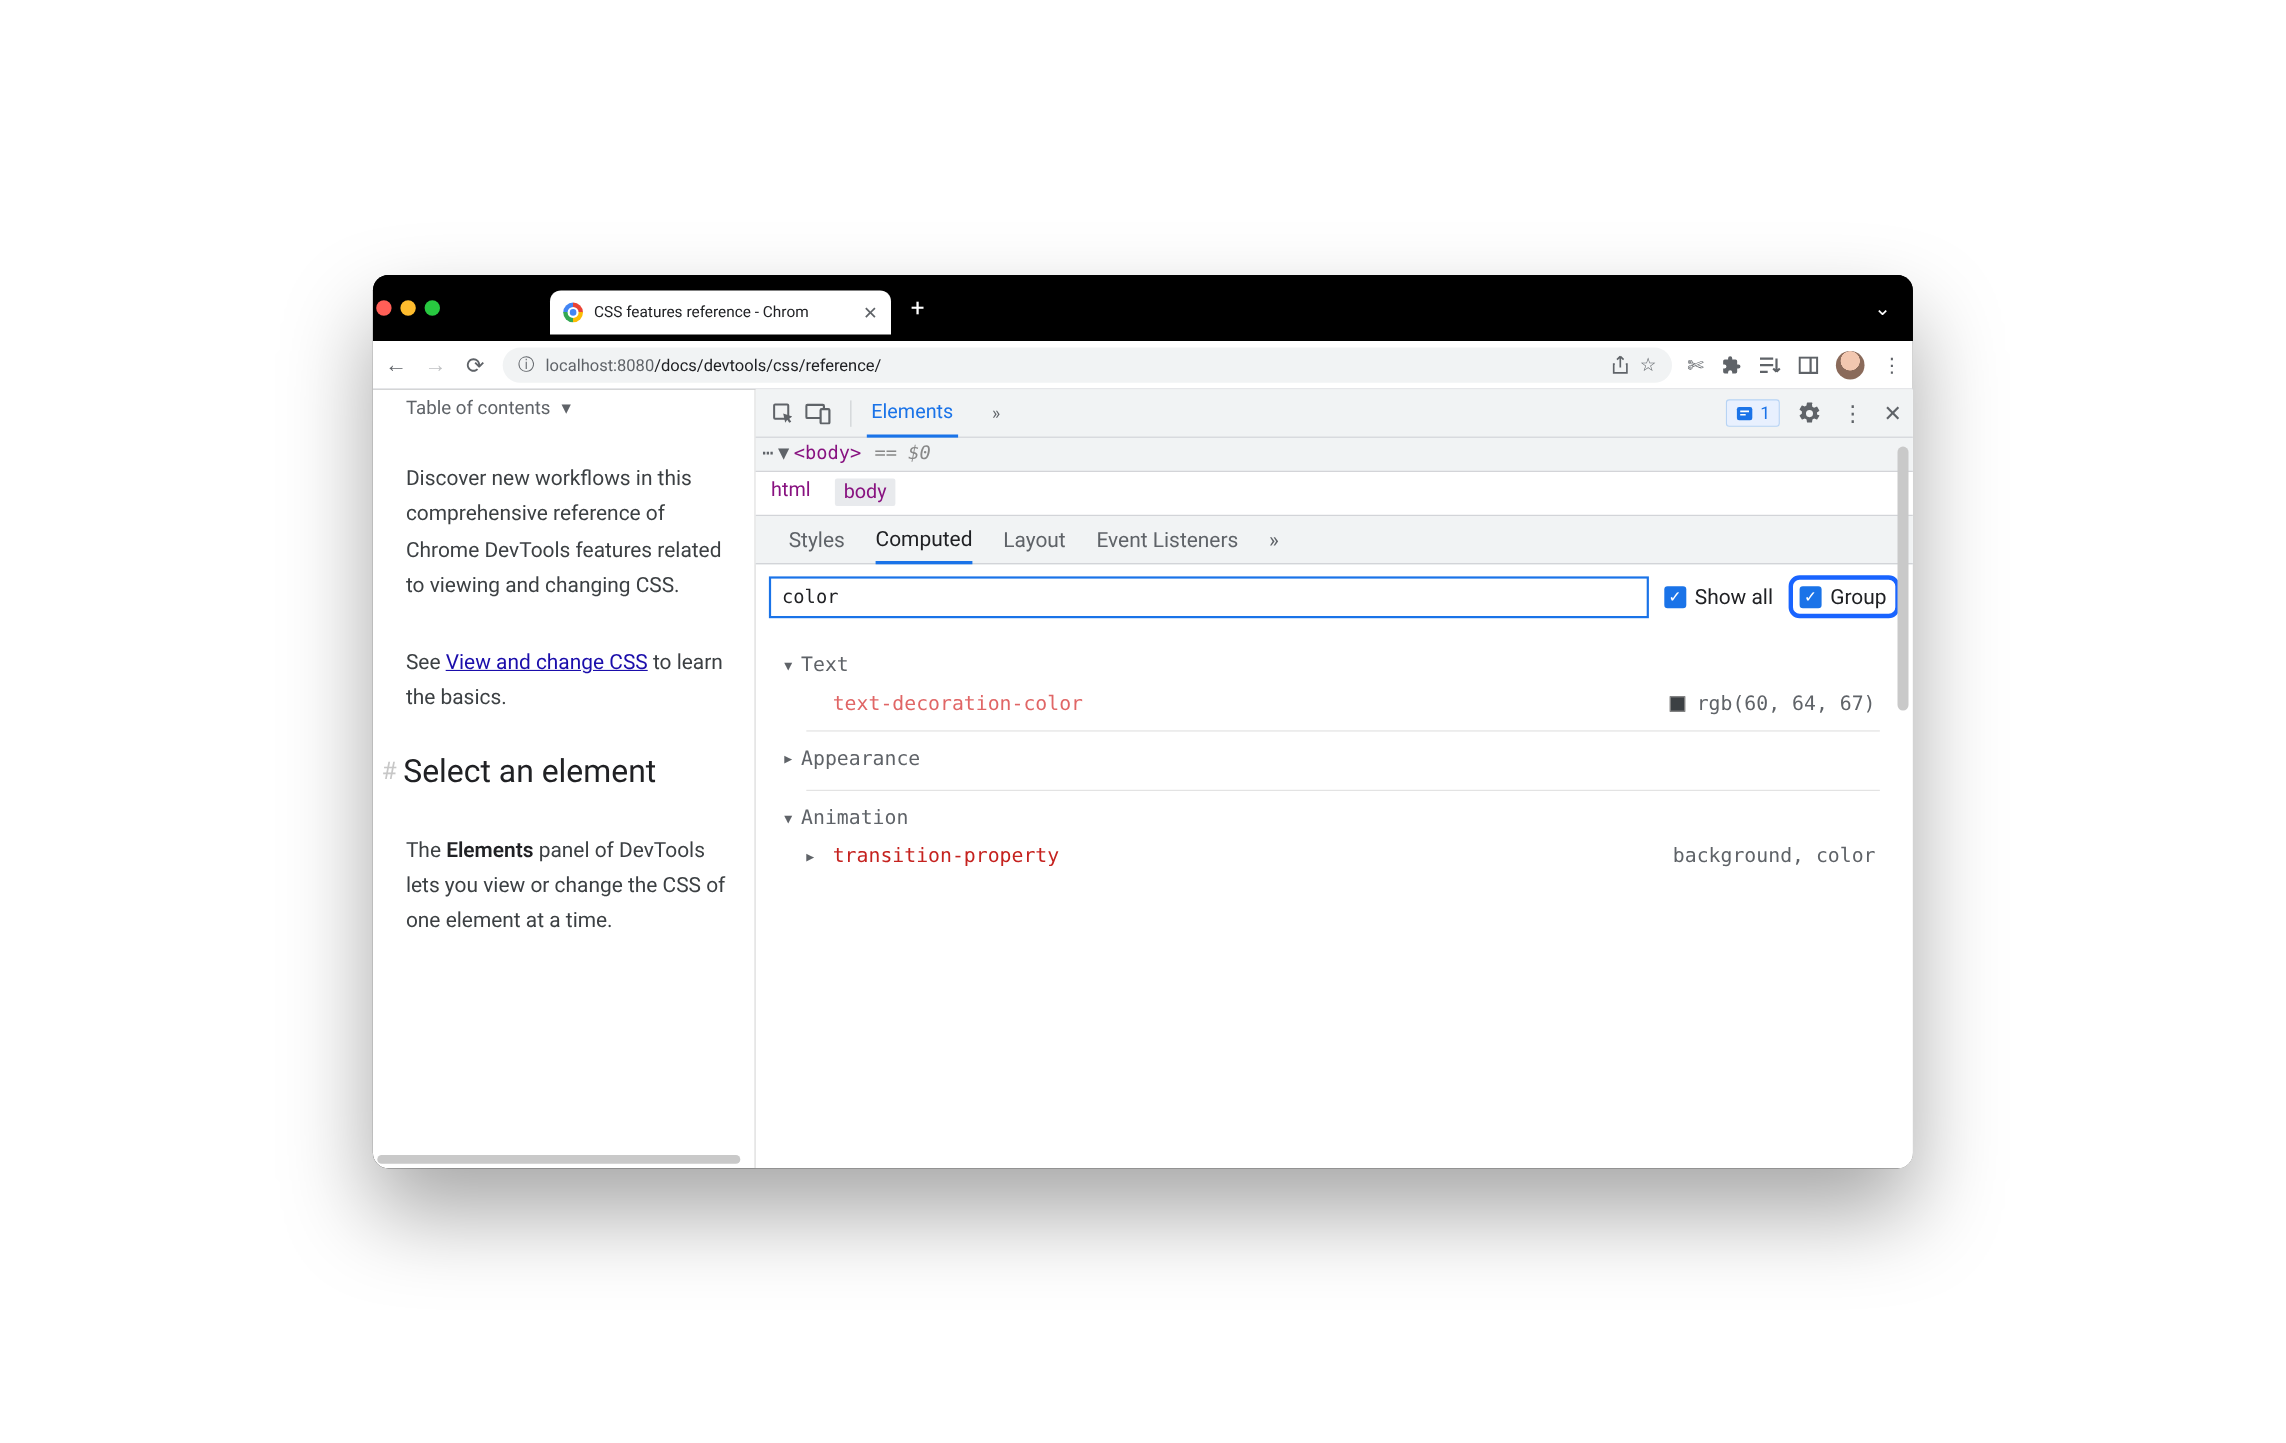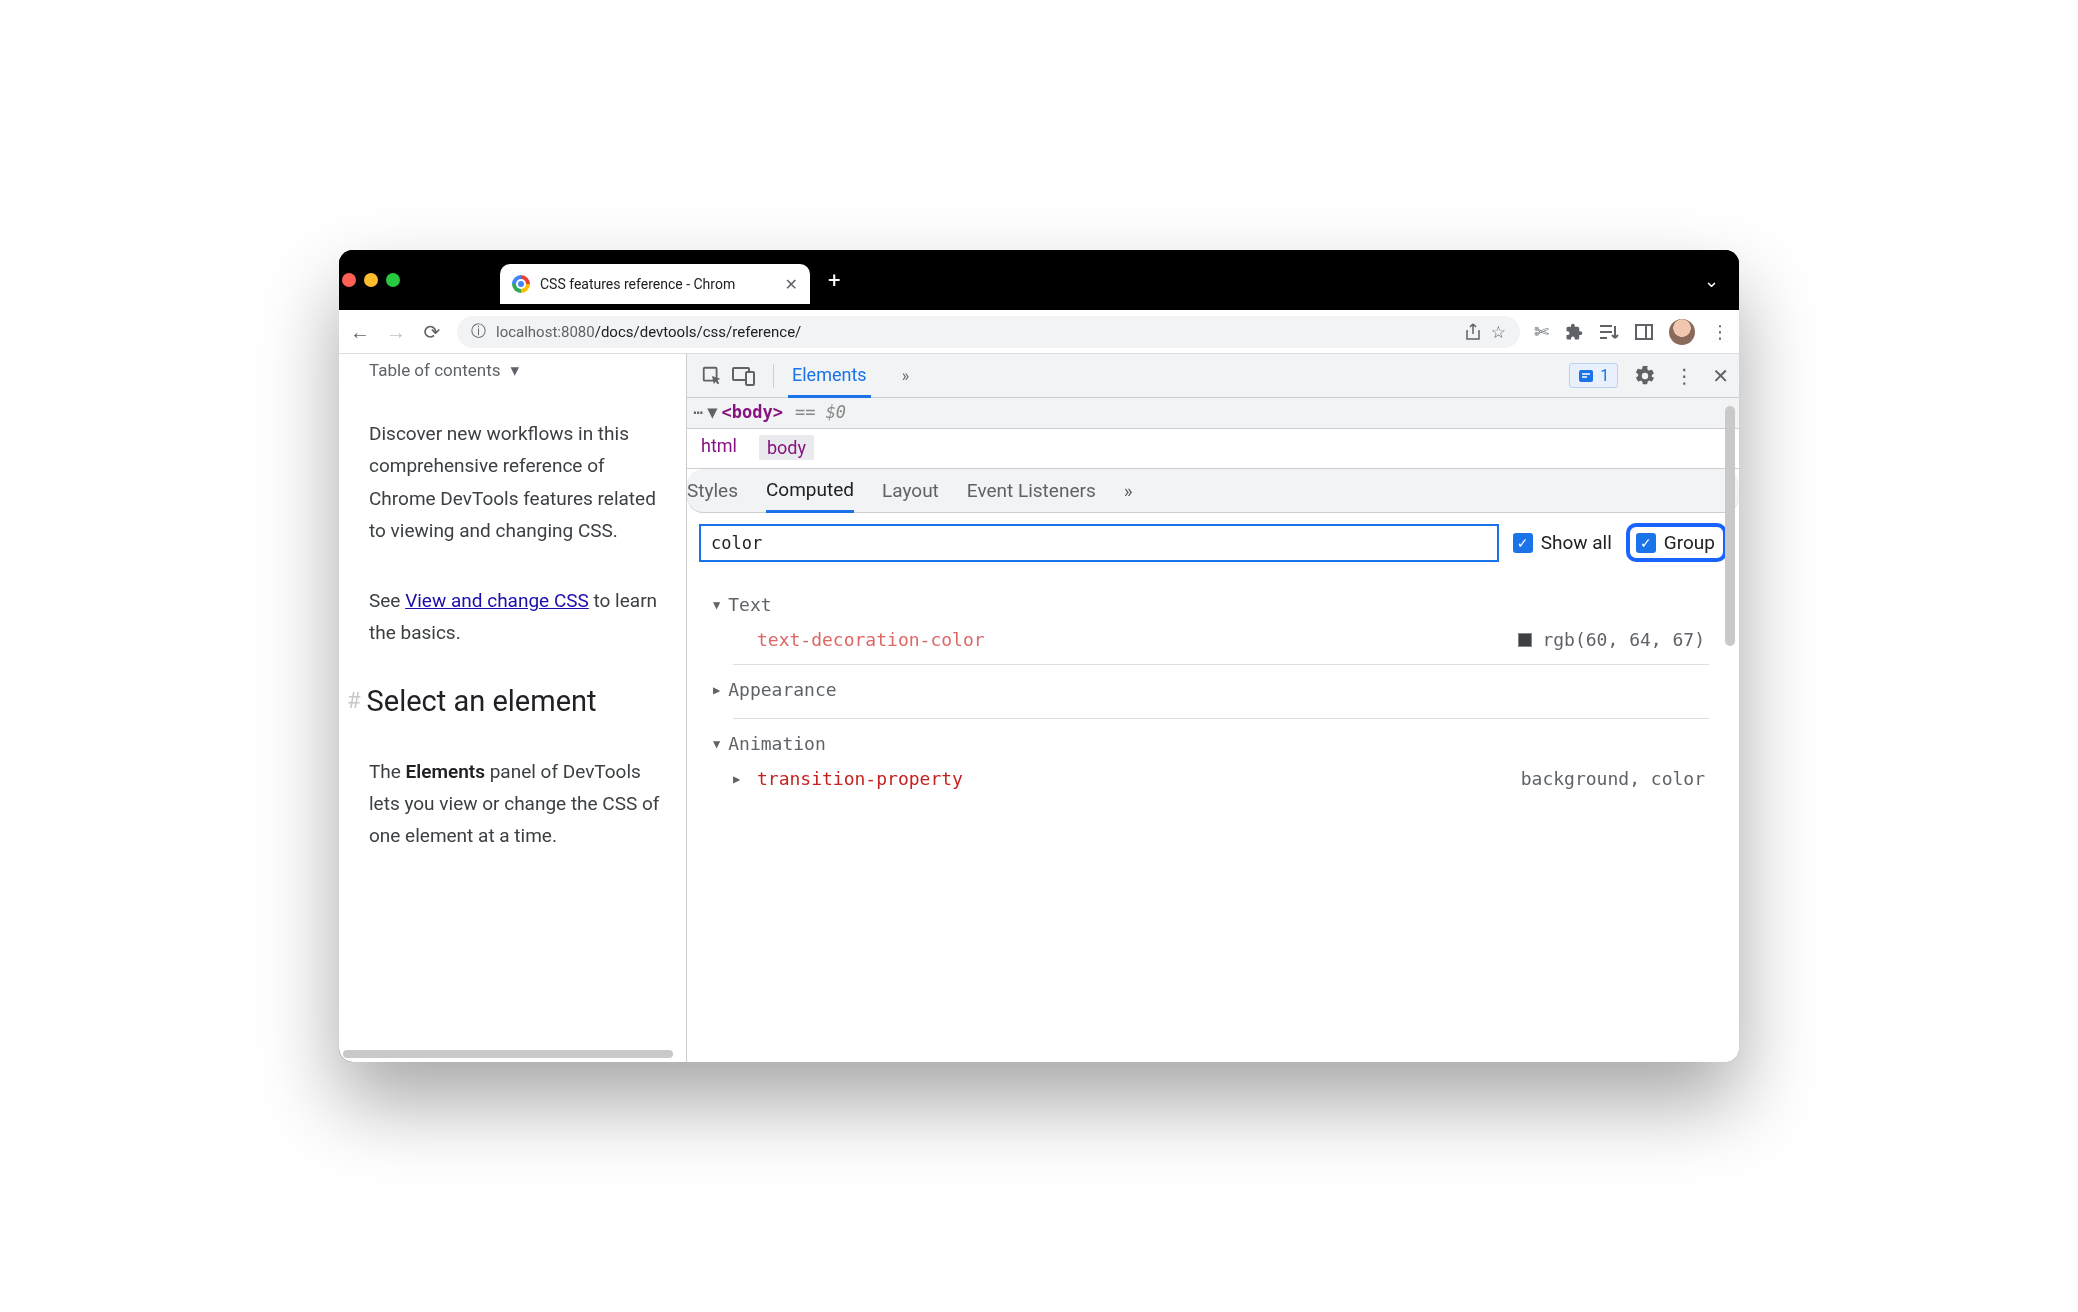--- a/index.html
+++ b/index.html
@@ -142,43 +142,42 @@
     background:#f1f3f4;
     border-bottom:1px solid #cacdd1;
     padding: 4px 10px 6px 6px;
     font-family: Menlo, Consolas, monospace;
     font-size:17px;
     color:#5f6368;
     display:flex;
     align-items:center;
     gap:4px;
   }
-  .dom-row .tagname { color:#881280;font-weight:bold; }
+  .dom-row .tagname { color:#881280; }
   .dom-row .eq { color:#888; font-style:italic; margin-left:8px;}
 
   .crumbs {
     background:#fff;
     border-bottom:1px solid #cacdd1;
     padding: 6px 14px 8px;
     display:flex;
     gap:22px;
     font-size:18px;
   }
   .crumbs .crumb { color:#881280; }
   .crumbs .crumb.sel { background:#e8eaed; padding:2px 8px; border-radius:2px;}
 
   .subtabs {
     display:flex;
     gap:28px;
-    padding: 0 0;
+    padding: 0 30px;
     border-bottom:1px solid #cacdd1;
     background:#f1f3f4;
     align-items:center;
     height:44px;
-    border-radius:16px;
   }
   .subtab { font-size:19px; color:#5f6368; height:44px; display:flex; align-items:center;}
   .subtab.active { color:#202124; border-bottom:3px solid #1a73e8; }
 
   .filter-row {
     display:flex;
     align-items:center;
     gap:14px;
     padding: 10px 12px;
   }

